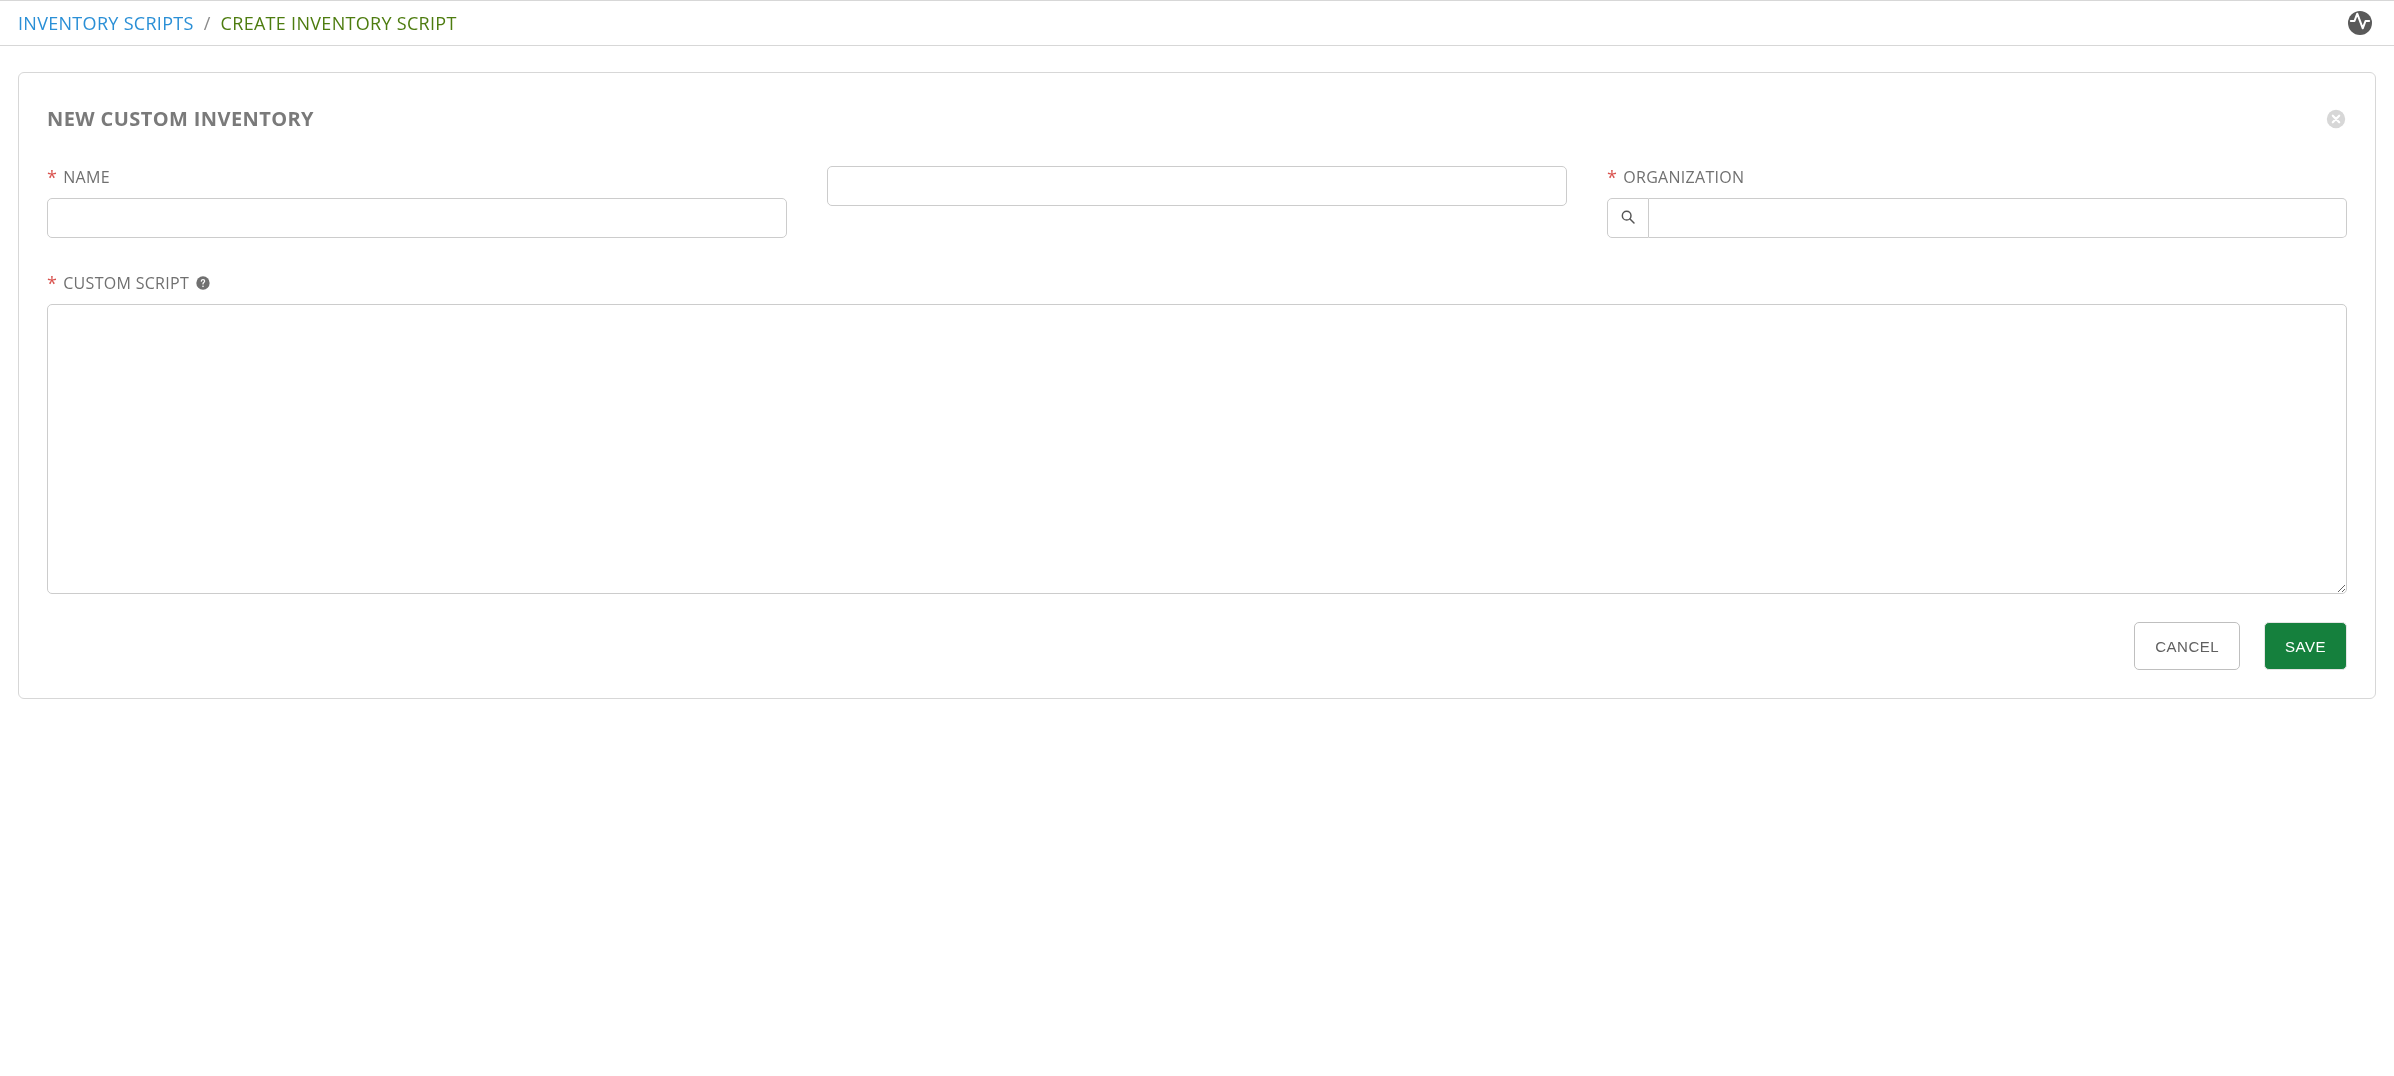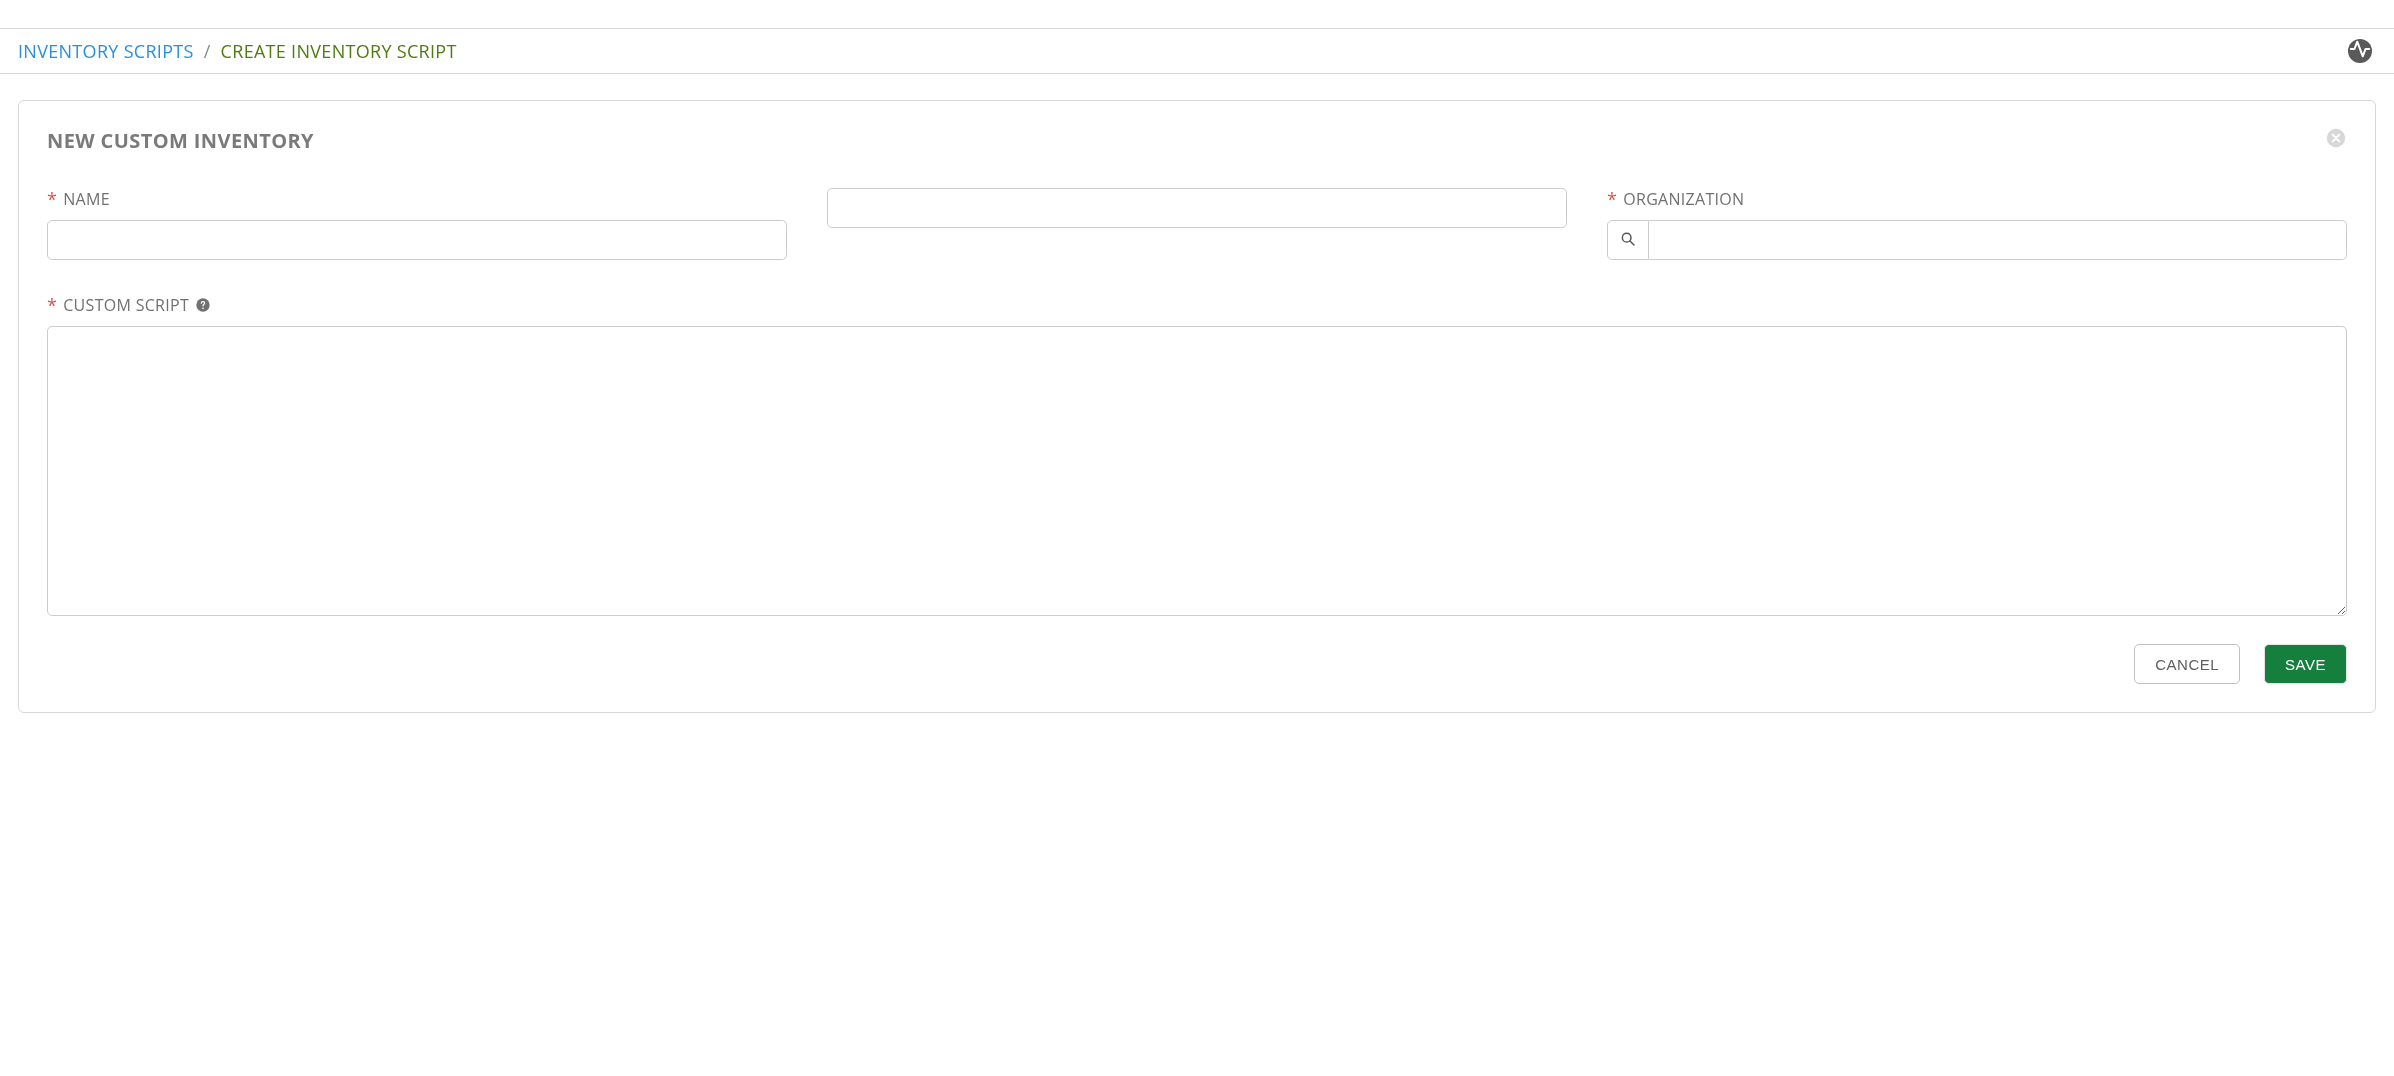--- a/index.html
+++ b/index.html
@@ -9,21 +9,20 @@
     color: #606060;
     background: #fff;
   }
   .topbar {
     display: flex;
     align-items: center;
     justify-content: space-between;
     border-top: 1px solid #d7d7d7;
     border-bottom: 1px solid #d7d7d7;
     padding: 10px 22px 10px 18px;
-    margin-top: 28px;
   }
   .breadcrumb {
     font-size: 18px;
     letter-spacing: 0.3px;
     color: #6f6f6f;
     display: flex;
     align-items: center;
     gap: 10px;
   }
   .breadcrumb a {
@@ -42,22 +41,23 @@
 
   .page-body { padding: 26px 18px 30px; }
 
   .panel {
     border: 1px solid #d7d7d7;
     border-radius: 6px;
     background: #fff;
     padding: 26px 28px 28px;
   }
   .panel-header {
-    display: flex; justify-content: space-between;
+    display: flex; align-items: center; justify-content: space-between;
     margin-bottom: 34px;
+    margin-top: 6px;
   }
   .panel-title {
     font-size: 20px; font-weight: 700; color: #7a7a7a;
     letter-spacing: 0.4px;
   }
   .close-btn {
     background: none; border: none; cursor: pointer; padding: 0;
     width: 22px; height: 22px; display: inline-flex;
   }
   .close-btn svg { width: 22px; height: 22px; }
@@ -98,21 +98,21 @@
     width: 100%; min-height: 290px; border: 1px solid #ccc;
     border-radius: 5px; padding: 10px; font-family: monospace;
     font-size: 14px; color: #444; resize: vertical; outline: none;
   }
 
   .actions {
     display: flex; justify-content: flex-end; gap: 24px;
     margin-top: 28px;
   }
   .btn {
-    height: 40px; padding: 0 20px; font-size: 15px;
+    height: 48px; padding: 0 20px; font-size: 15px;
     border-radius: 5px; letter-spacing: 0.5px;
     cursor: pointer; text-transform: uppercase;
   }
   .btn-cancel {
     background: #fff; border: 1px solid #bfbfbf; color: #606060;
   }
   .btn-save {
     background: #15803d; border: 1px solid #e5e5e5; color: #fff;
   }
 </style>

